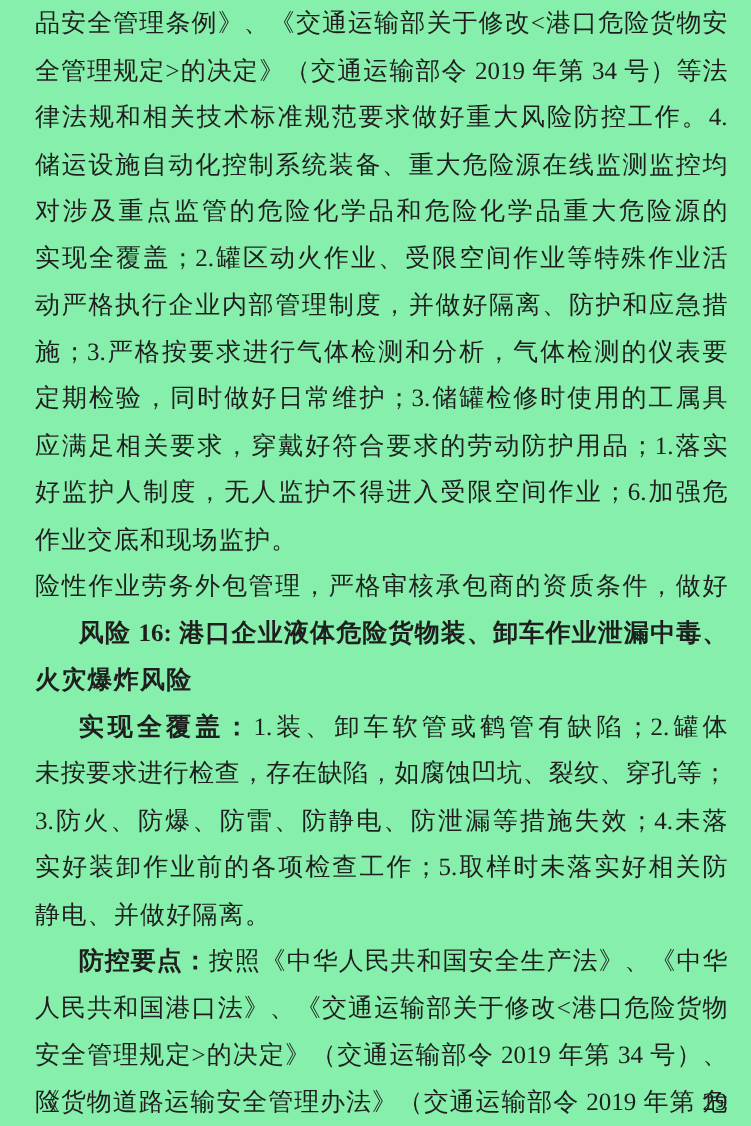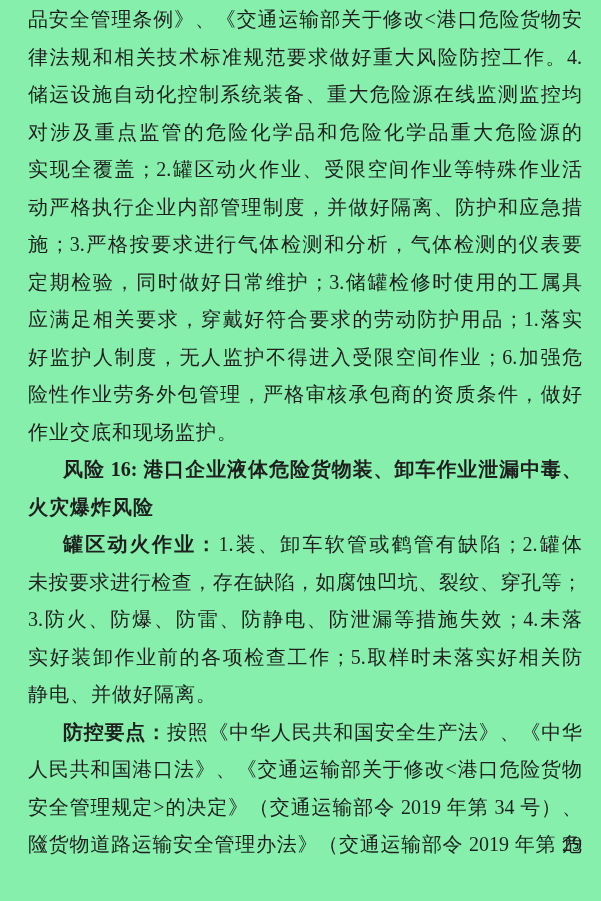--- a/index.html
+++ b/index.html
@@ -46,38 +46,39 @@
   .run.bold {
     font-weight: bold;
   }
 </style>
 </head>
 <body>
 
 <div class="page" style="background: #86efac; color: rgb(31, 31, 31);">
     <div class="paragraph">
       <div class="line fill"><span class="run">品安全管理条例》、《交通运输部关于修改&lt;港口危险货物安</span></div>
+      <div class="line fill"><span class="run">全管理规定&gt;的决定》（交通运输部令 2019 年第 34 号）等法</span></div>
       <div class="line fill"><span class="run">律法规和相关技术标准规范要求做好重大风险防控工作。4.</span></div>
       <div class="line fill"><span class="run">储运设施自动化控制系统装备、重大危险源在线监测监控均</span></div>
       <div class="line fill"><span class="run">对涉及重点监管的危险化学品和危险化学品重大危险源的</span></div>
       <div class="line fill"><span class="run">实现全覆盖；2.罐区动火作业、受限空间作业等特殊作业活</span></div>
       <div class="line fill"><span class="run">动严格执行企业内部管理制度，并做好隔离、防护和应急措</span></div>
       <div class="line fill"><span class="run">施；3.严格按要求进行气体检测和分析，气体检测的仪表要</span></div>
       <div class="line fill"><span class="run">定期检验，同时做好日常维护；3.储罐检修时使用的工属具</span></div>
       <div class="line fill"><span class="run">应满足相关要求，穿戴好符合要求的劳动防护用品；1.落实</span></div>
       <div class="line fill"><span class="run">好监护人制度，无人监护不得进入受限空间作业；6.加强危</span></div>
+      <div class="line"><span class="run">作业交底和现场监护。</span></div>
       <div class="line fill"><span class="run">险性作业劳务外包管理，严格审核承包商的资质条件，做好</span></div>
-      <div class="line"><span class="run">作业交底和现场监护。</span></div>
     </div>
     <div class="paragraph">
       <div class="line fill indent"><span class="run bold">风险 16: 港口企业液体危险货物装、卸车作业泄漏中毒、</span></div>
       <div class="line"><span class="run bold">火灾爆炸风险</span></div>
     </div>
     <div class="paragraph">
-      <div class="line fill indent"><span class="run bold">罐区动火作业：</span><span class="run">1.装、卸车软管或鹤管有缺陷；2.罐体</span></div>
+      <div class="line fill indent"><span class="run bold">实现全覆盖：</span><span class="run">1.装、卸车软管或鹤管有缺陷；2.罐体</span></div>
       <div class="line fill"><span class="run">未按要求进行检查，存在缺陷，如腐蚀凹坑、裂纹、穿孔等；</span></div>
       <div class="line fill"><span class="run">3.防火、防爆、防雷、防静电、防泄漏等措施失效；4.未落</span></div>
       <div class="line fill"><span class="run">实好装卸作业前的各项检查工作；5.取样时未落实好相关防</span></div>
       <div class="line"><span class="run">静电、并做好隔离。</span></div>
     </div>
     <div class="paragraph">
       <div class="line fill indent"><span class="run bold">防控要点：</span><span class="run">按照《中华人民共和国安全生产法》、《中华</span></div>
       <div class="line fill"><span class="run">人民共和国港口法》、《交通运输部关于修改&lt;港口危险货物</span></div>
       <div class="line fill"><span class="run">安全管理规定&gt;的决定》（交通运输部令 2019 年第 34 号）、《危</span></div>
       <div class="line fill"><span class="run">险货物道路运输安全管理办法》（交通运输部令 2019 年第 29</span></div>

